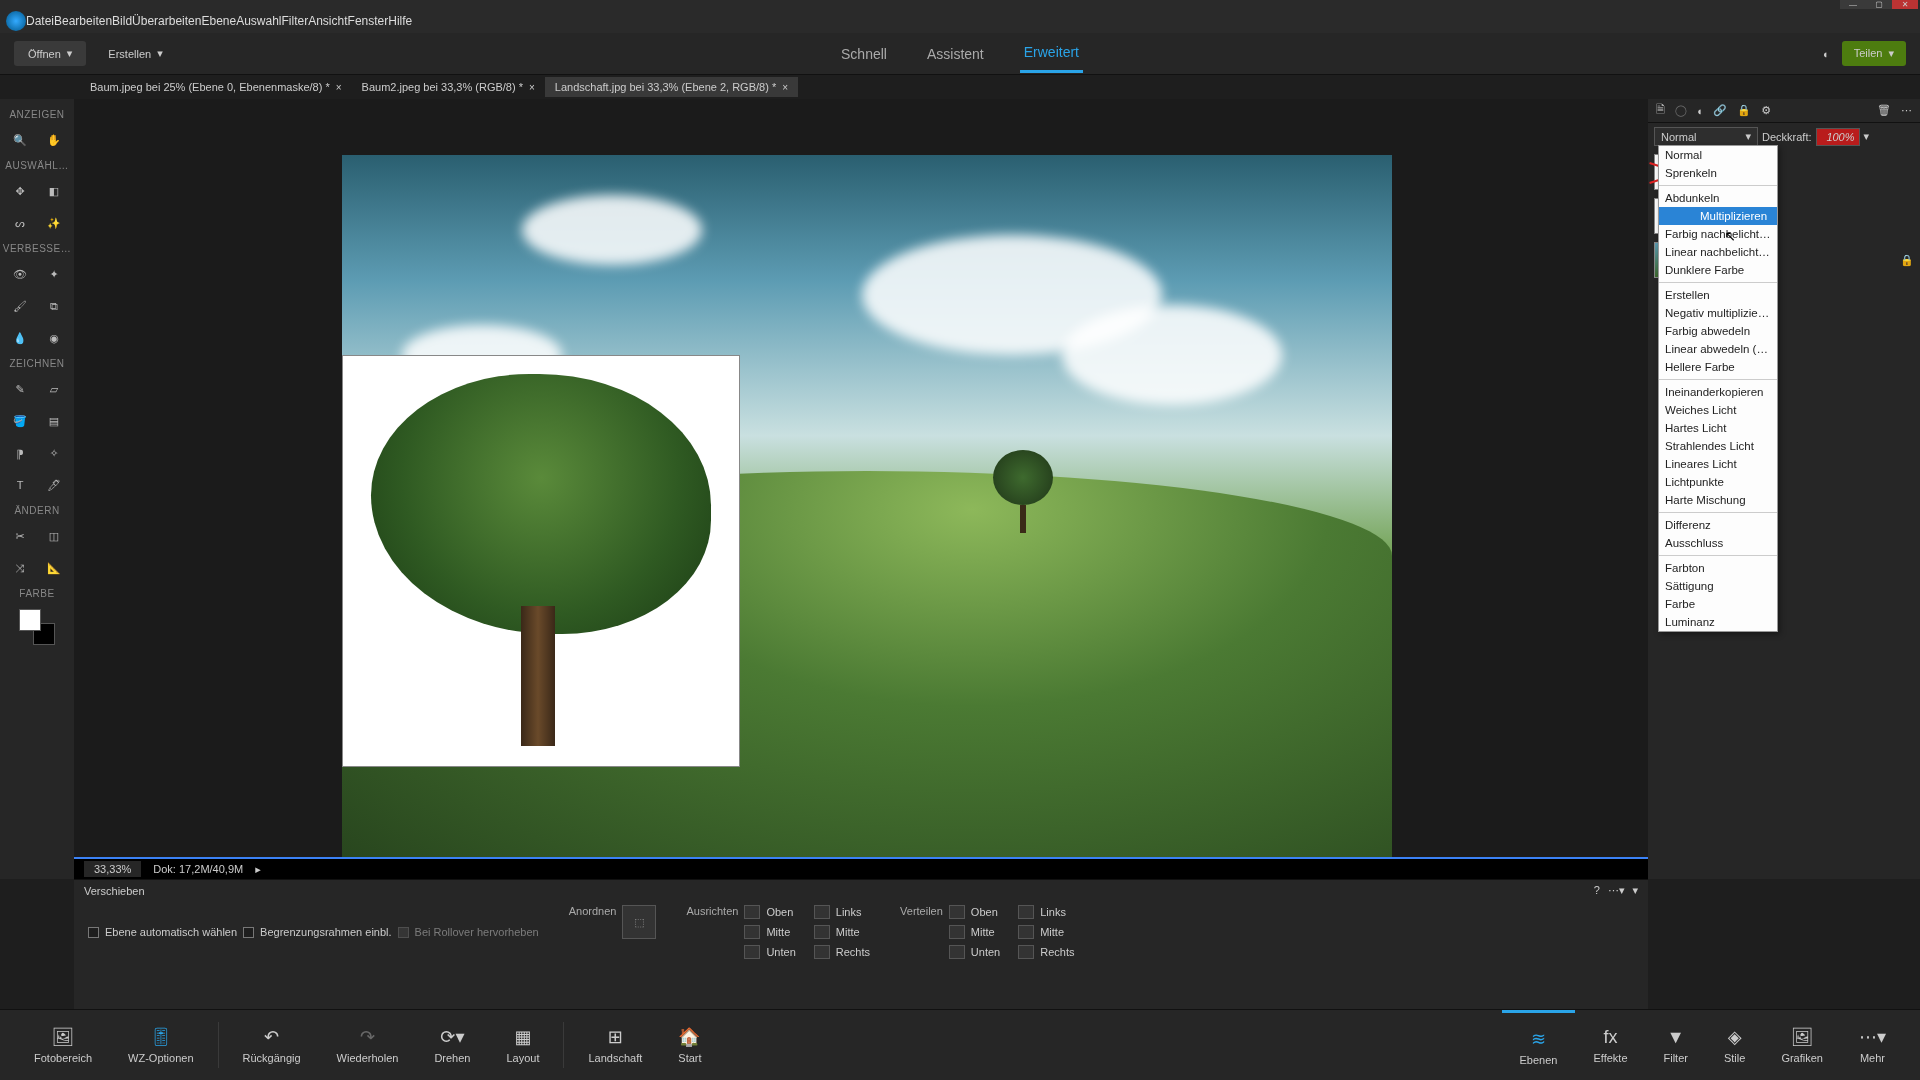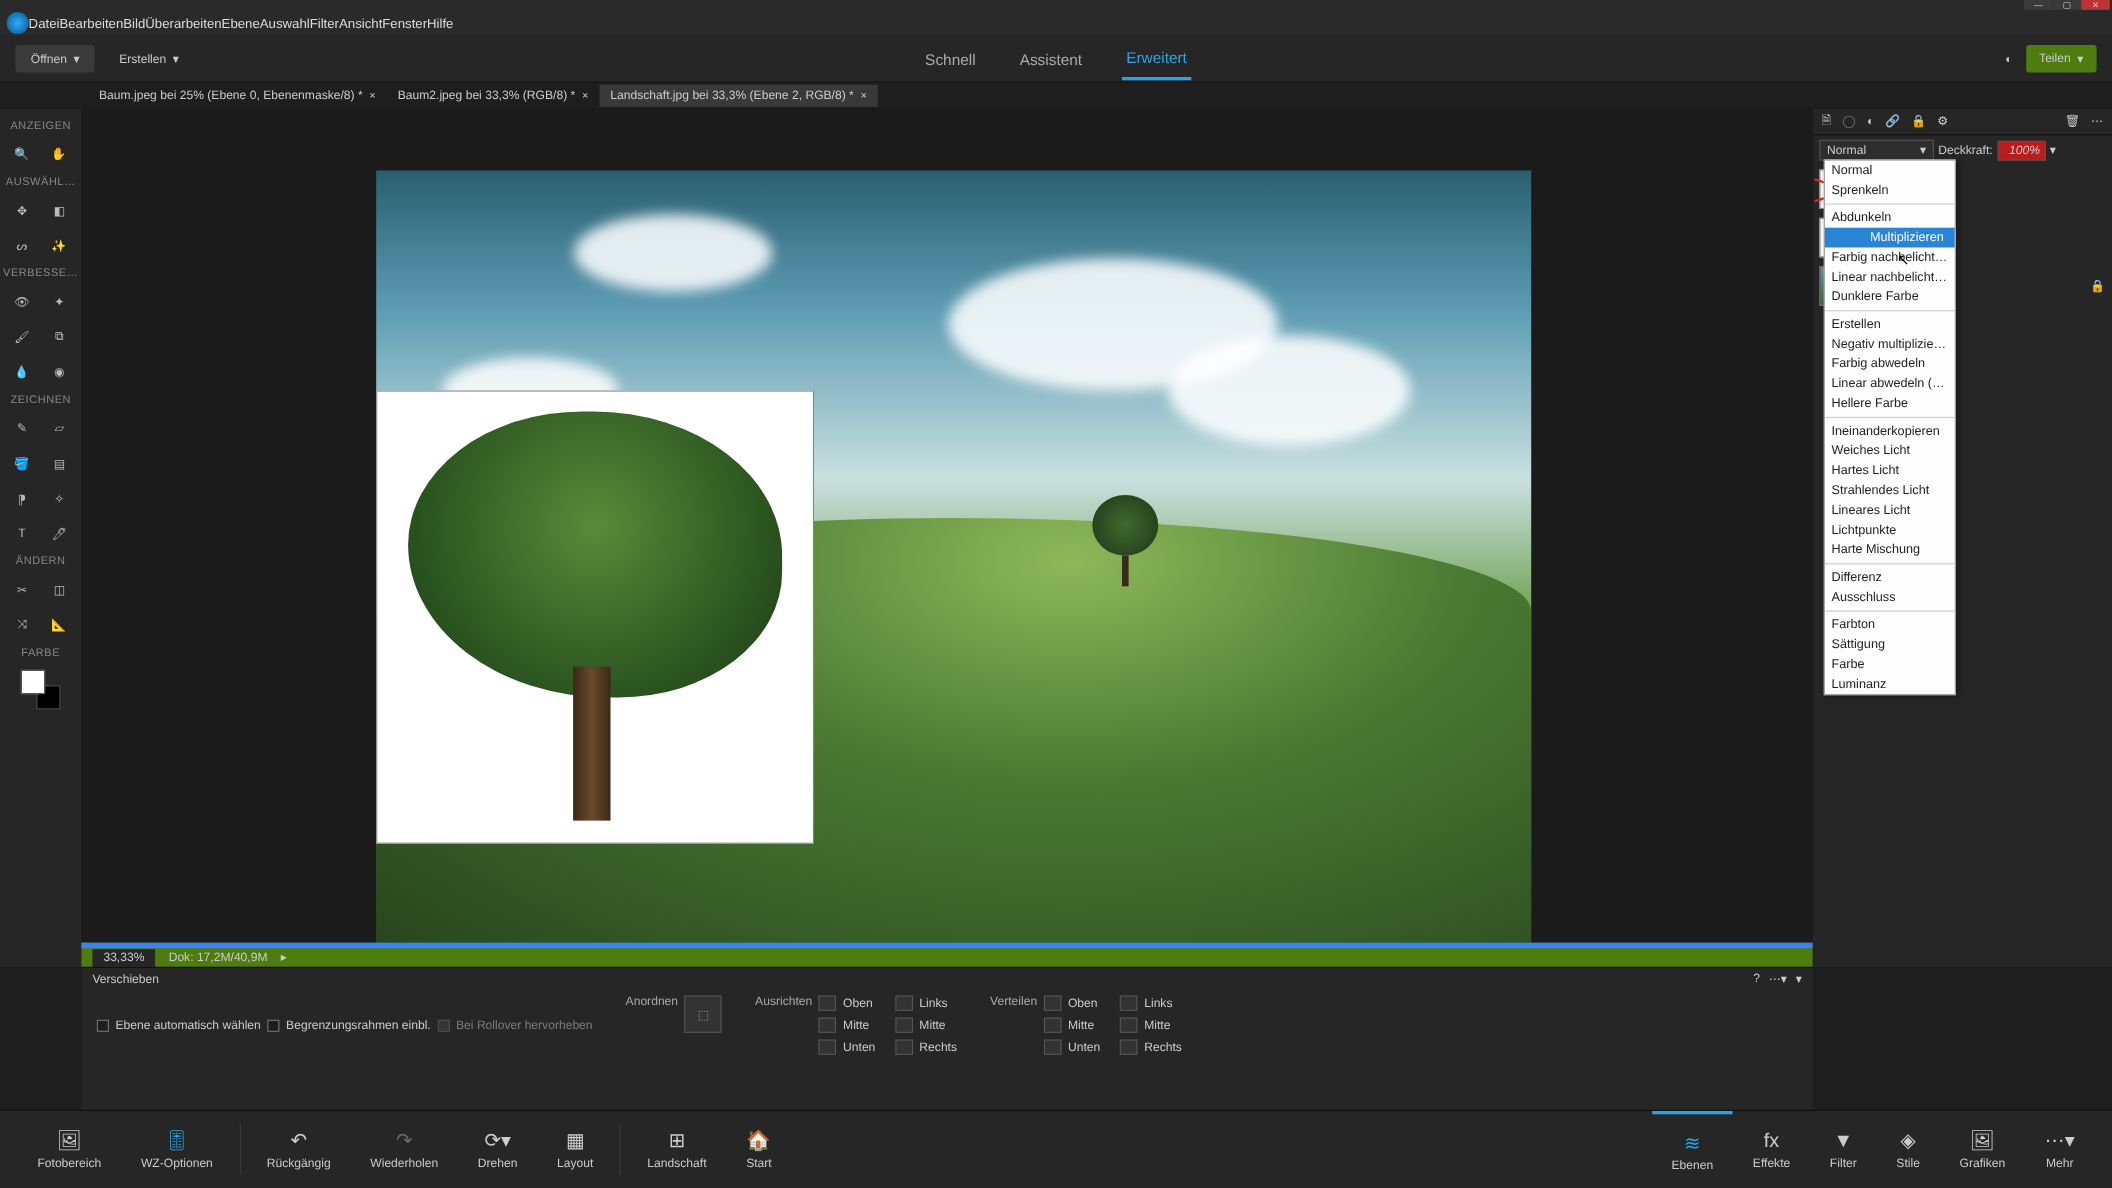--- a/index.html
+++ b/index.html
@@ -46,21 +46,21 @@
 .sky-cloud { position:absolute; border-radius:50%; background:rgba(255,255,255,0.85); filter:blur(6px);}
 .hill { position:absolute; left:0; right:0; height:55%; bottom:0; background:radial-gradient(ellipse at 60% 10%, #8db85a 0%, #4b7a33 40%, #28461e 100%); border-radius: 50% 50% 0 0 / 22% 22% 0 0;}
 .distant-tree { position:absolute; left:62%; top:42%; width:60px; height:80px;}
 .distant-tree .crown{ width:60px; height:55px; background:radial-gradient(circle,#3e6a2e,#1f3518); border-radius:50%;}
 .distant-tree .trunk{ width:6px; height:28px; background:#3a2a18; margin:0 auto;}
 .inset { position:absolute; left:0; top:200px; width:398px; height:412px; background:#fff; border:1px solid #888;}
 .inset .tree-crown { position:absolute; left:28px; top:18px; width:340px; height:260px; background:radial-gradient(circle at 50% 40%, #5a8a3a 0%, #2f5a22 60%, #1a3a14 100%); border-radius:48% 52% 45% 55%;}
 .inset .tree-trunk { position:absolute; left:178px; top:250px; width:34px; height:140px; background:linear-gradient(90deg,#3a2818,#6a4a2a,#3a2818);}
 
 
-.canvas-status { position:absolute; left:0; bottom:0; height:22px; background:#4d7c0f; width:100%; display:flex; align-items:center; gap:12px; padding:0 10px; border-top:5px solid #3b82f6;}
+.canvas-status { position:absolute; left:0; bottom:0; height:22px; background:#000000; width:100%; display:flex; align-items:center; gap:12px; padding:0 10px; border-top:2px solid #3b82f6;}
 .canvas-status .zoom { background:#262626; padding:2px 10px; font-size:11px;}
 
 
 .rightpanel { position:absolute; right:0; top:99px; width:272px; background:#262626; height:780px; }
 .rp-icons { height:24px; display:flex; align-items:center; gap:10px; padding:0 8px; border-bottom:1px solid #111;}
 .rp-icons .spacer{flex:1;}
 .rp-blend { display:flex; align-items:center; gap:4px; padding:4px 6px;}
 .rp-blend .select { background:#2e2e2e; border:1px solid #555; padding:2px 6px; width:104px; display:flex; justify-content:space-between; align-items:center;}
 .rp-blend .opacity-val { background:#b91c1c; border:1px solid #555; padding:2px 4px; width:44px; text-align:right;font-style:italic;}
 .rp-layers { padding: 0 6px;}

